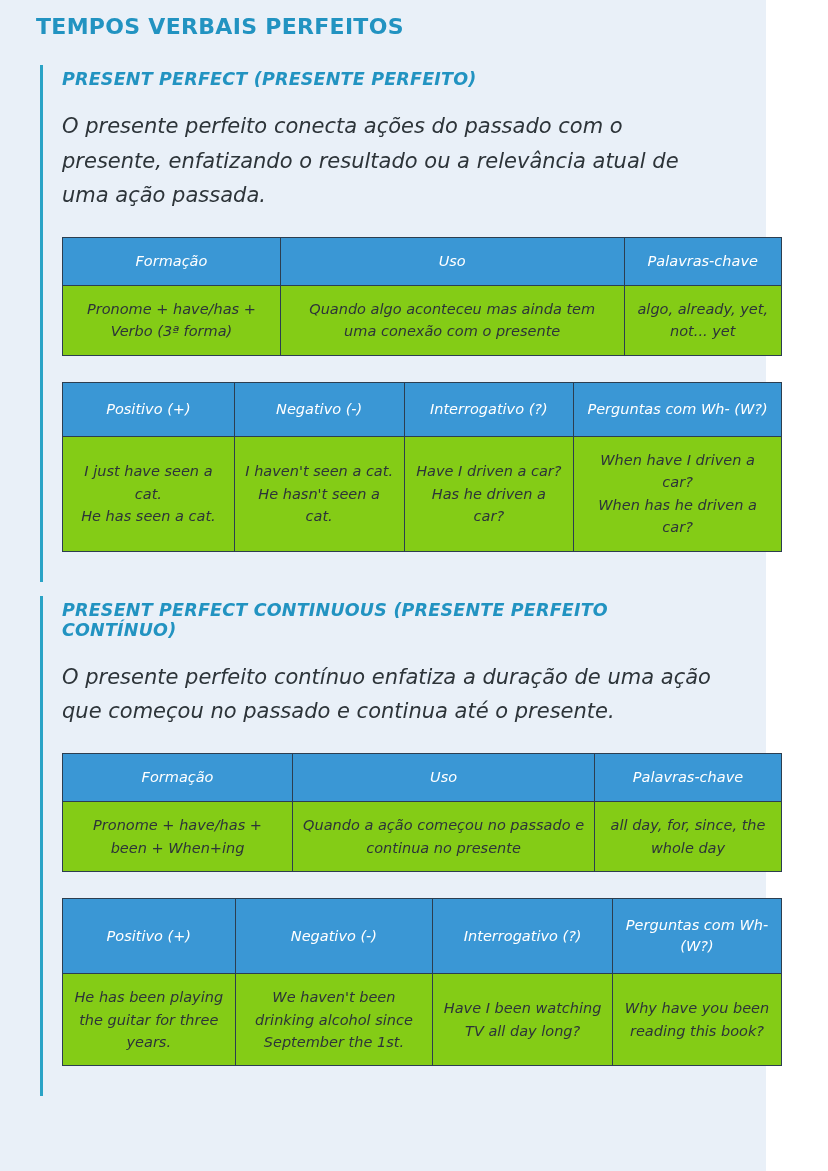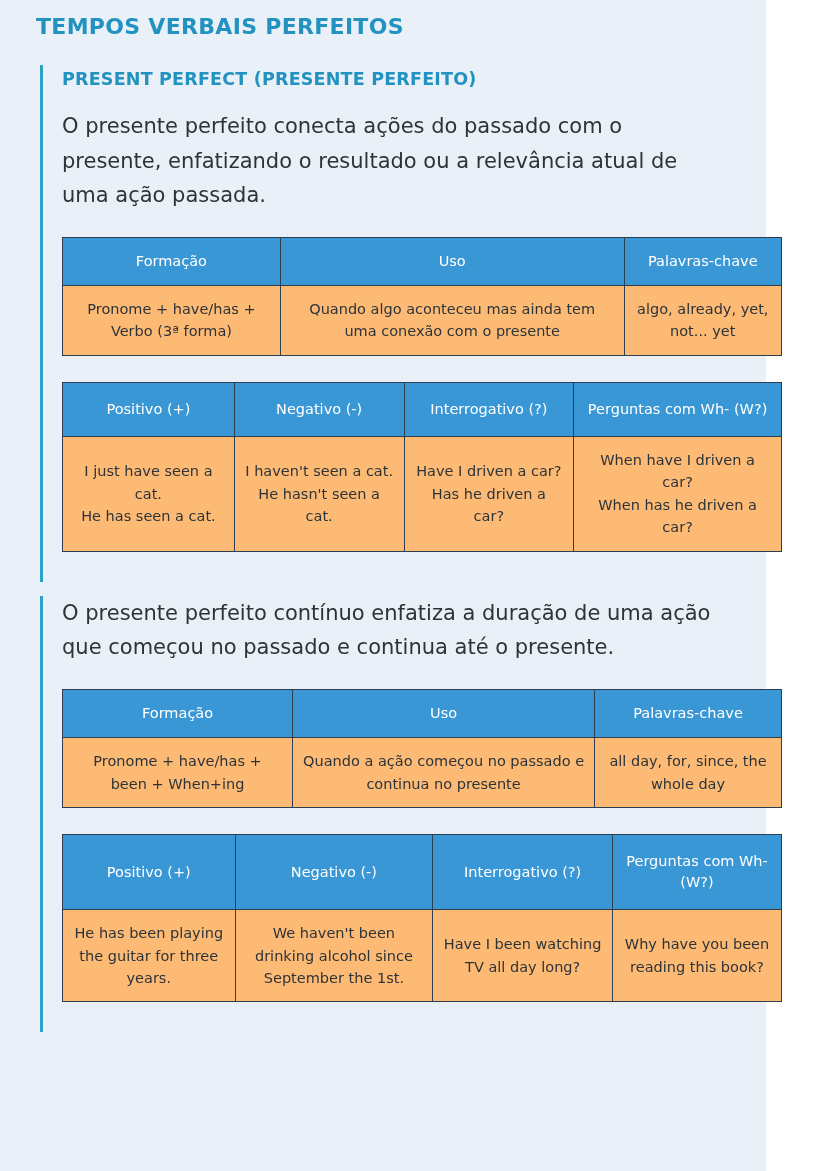--- a/index.html
+++ b/index.html
@@ -22,20 +22,21 @@
     letter-spacing: 0.3px;
     margin-bottom: 26px;
   }
 
   .section {
     border-left: 3px solid #2aa3c6;
     padding-left: 19px;
     margin-left: 4px;
     margin-bottom: 14px;
     padding-bottom: 4px;
+    font-style: italic;
   }
 
   .section-heading {
     color: #2293c1;
     font-size: 17.5px;
     font-weight: bold;
     letter-spacing: 0.2px;
     margin-bottom: 20px;
     padding-top: 4px;
   }
@@ -45,21 +46,21 @@
     font-size: 21px;
     line-height: 1.65;
     margin-bottom: 24px;
     max-width: 720px;
   }
 
   table {
     border-collapse: collapse;
     width: 720px;
     margin-bottom: 26px;
-    background: #fdba74;
+    background: #84cc16;
   }
 
   th, td {
     border: 1px solid #2c3e50;
     text-align: center;
     vertical-align: middle;
     font-size: 14.5px;
   }
 
   th {
@@ -158,20 +159,21 @@
           <td>Have I driven a car?
 Has he driven a car?</td>
           <td>When have I driven a car?
 When has he driven a car?</td>
         </tr>
       </tbody>
     </table>
   </div>
 
   <div class="section">
+    <h2 class="section-heading">PRESENT PERFECT CONTINUOUS (PRESENTE PERFEITO CONTÍNUO)</h2>
     <p class="section-description">O presente perfeito contínuo enfatiza a duração de uma ação que começou no passado e continua até o presente.</p>
 
     <table class="formation-table formation-2">
       <colgroup>
           <col>
           <col>
           <col>
         </colgroup>
       <thead>
         <tr>

